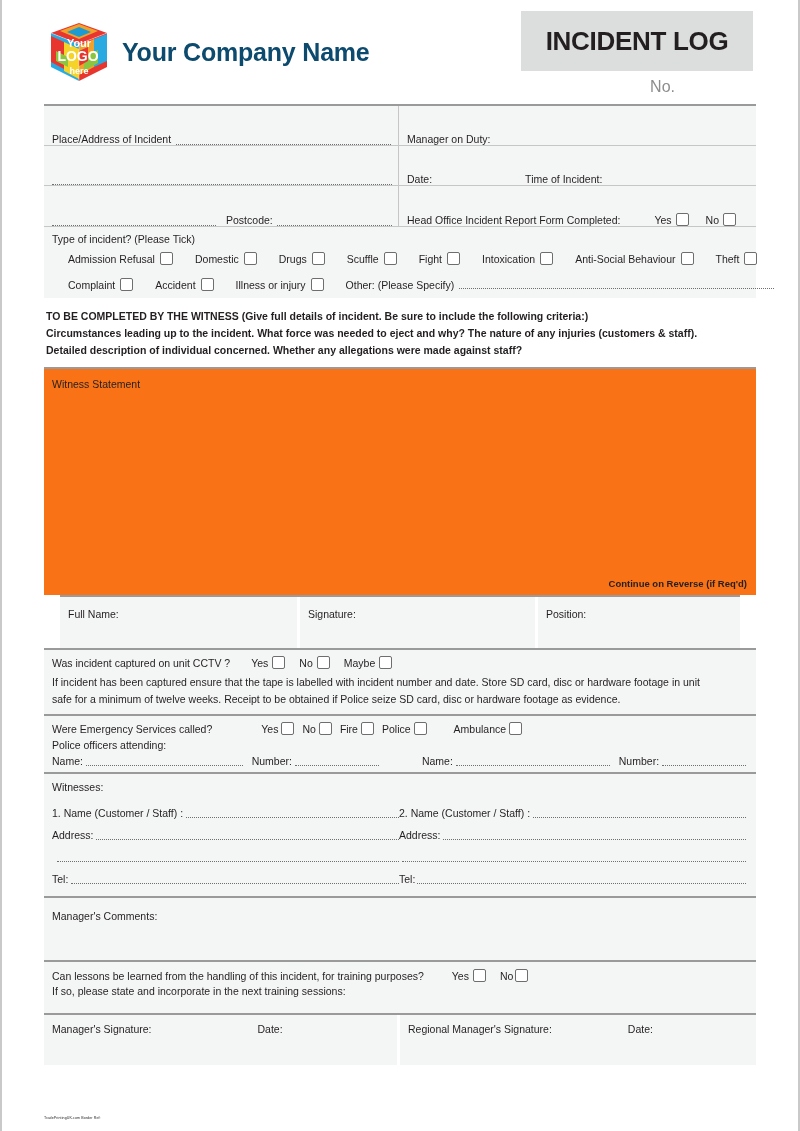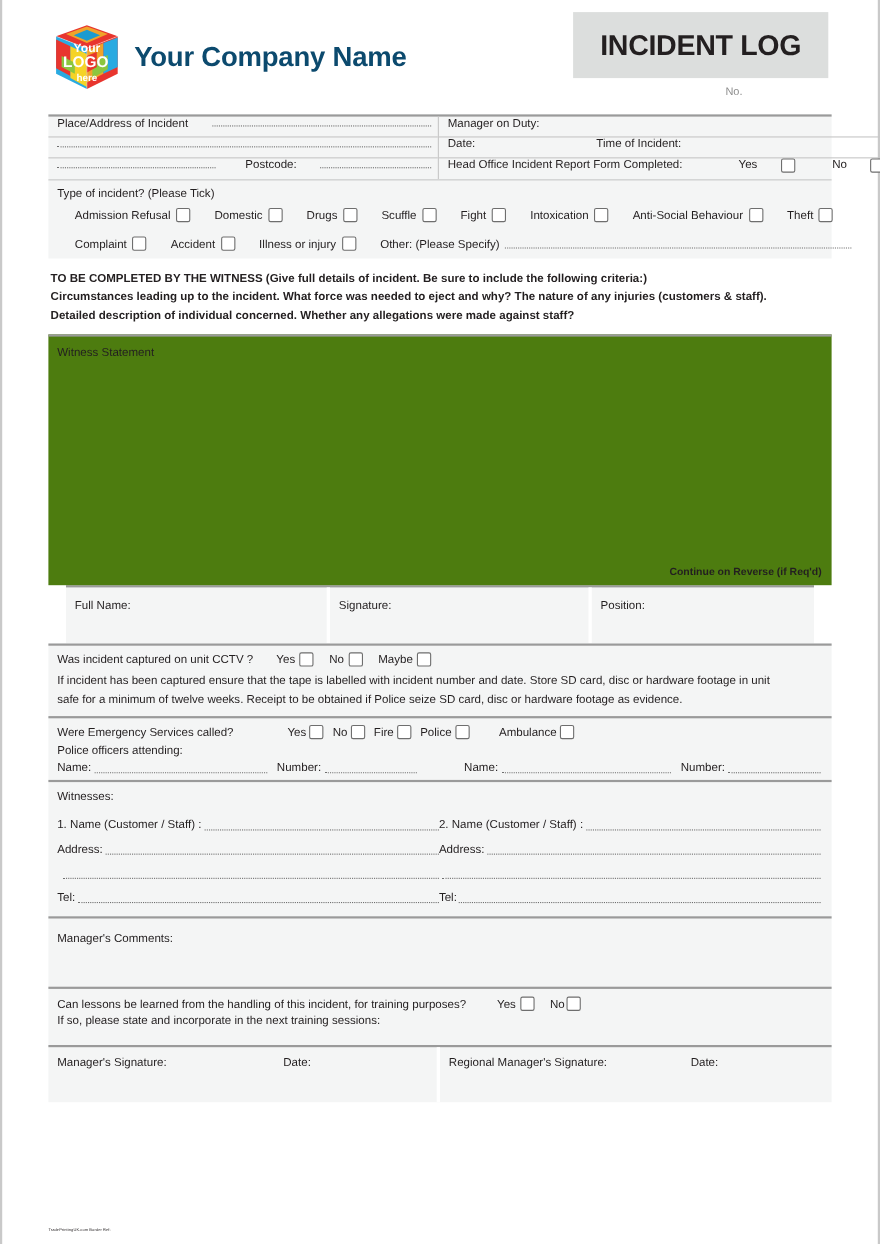--- a/index.html
+++ b/index.html
@@ -53,21 +53,21 @@
   }
   .title-box span {
     font-size: 26px;
     font-weight: bold;
     letter-spacing: -0.3px;
     color: #231f20;
   }
   .no-label {
     position: absolute;
     right: 123px; top: 78px;
-    font-size: 10px;
+    font-size: 16px;
     color: #8d8d8d;
   }
 
   
   .sec {
     margin: 0 42px;
     background: #f4f5f5;
     border-top: 2px solid #9a9a9a;
     position: relative;
   }
@@ -97,46 +97,45 @@
   
   .info {
     display: flex;
     margin: 0 42px;
     border-top: 2px solid #9a9a9a;
     background: #f4f5f5;
   }
   .info-left { width: 355px; border-right: 1px solid #c6c6c6; }
   .info-right { flex: 1; }
   .info-line {
-    height: 19px;
+    height: 40px;
     display: flex;
-    align-items: flex-start;
+    align-items: flex-end;
     padding: 0 6px 0 8px;
     border-bottom: 1px solid #c6c6c6;
-    gap: 17px;
   }
   .info-line:last-child { border-bottom: none; }
   .info-left .info-line { padding-left: 8px; }
 
   
   .types { padding: 6px 8px 7px 8px; }
   .types-head { margin-bottom: 7px; }
   .type-row { display: flex; align-items: center; white-space: nowrap; }
   .type-row.r1 { padding-left: 16px; margin-bottom: 13px; }
   .type-row.r2 { padding-left: 16px; }
   .type-item { display: flex; align-items: center; }
 
   
   .instr { margin: 0 42px; padding: 10px 2px 8px 2px; background: #fff; }
   .instr div { font-size: 10.5px; font-weight: bold; line-height: 17px; }
 
   
   .statement {
     margin: 0 42px;
-    background: #4d7c0f;
+    background: #f97316;
     border-top: 2px solid #9a9a9a;
     height: 228px;
     position: relative;
     padding: 9px 10px 0 8px;
   }
   .cont-rev {
     position: absolute;
     right: 9px; bottom: 6px;
     font-size: 9.5px;
     font-weight: bold;

